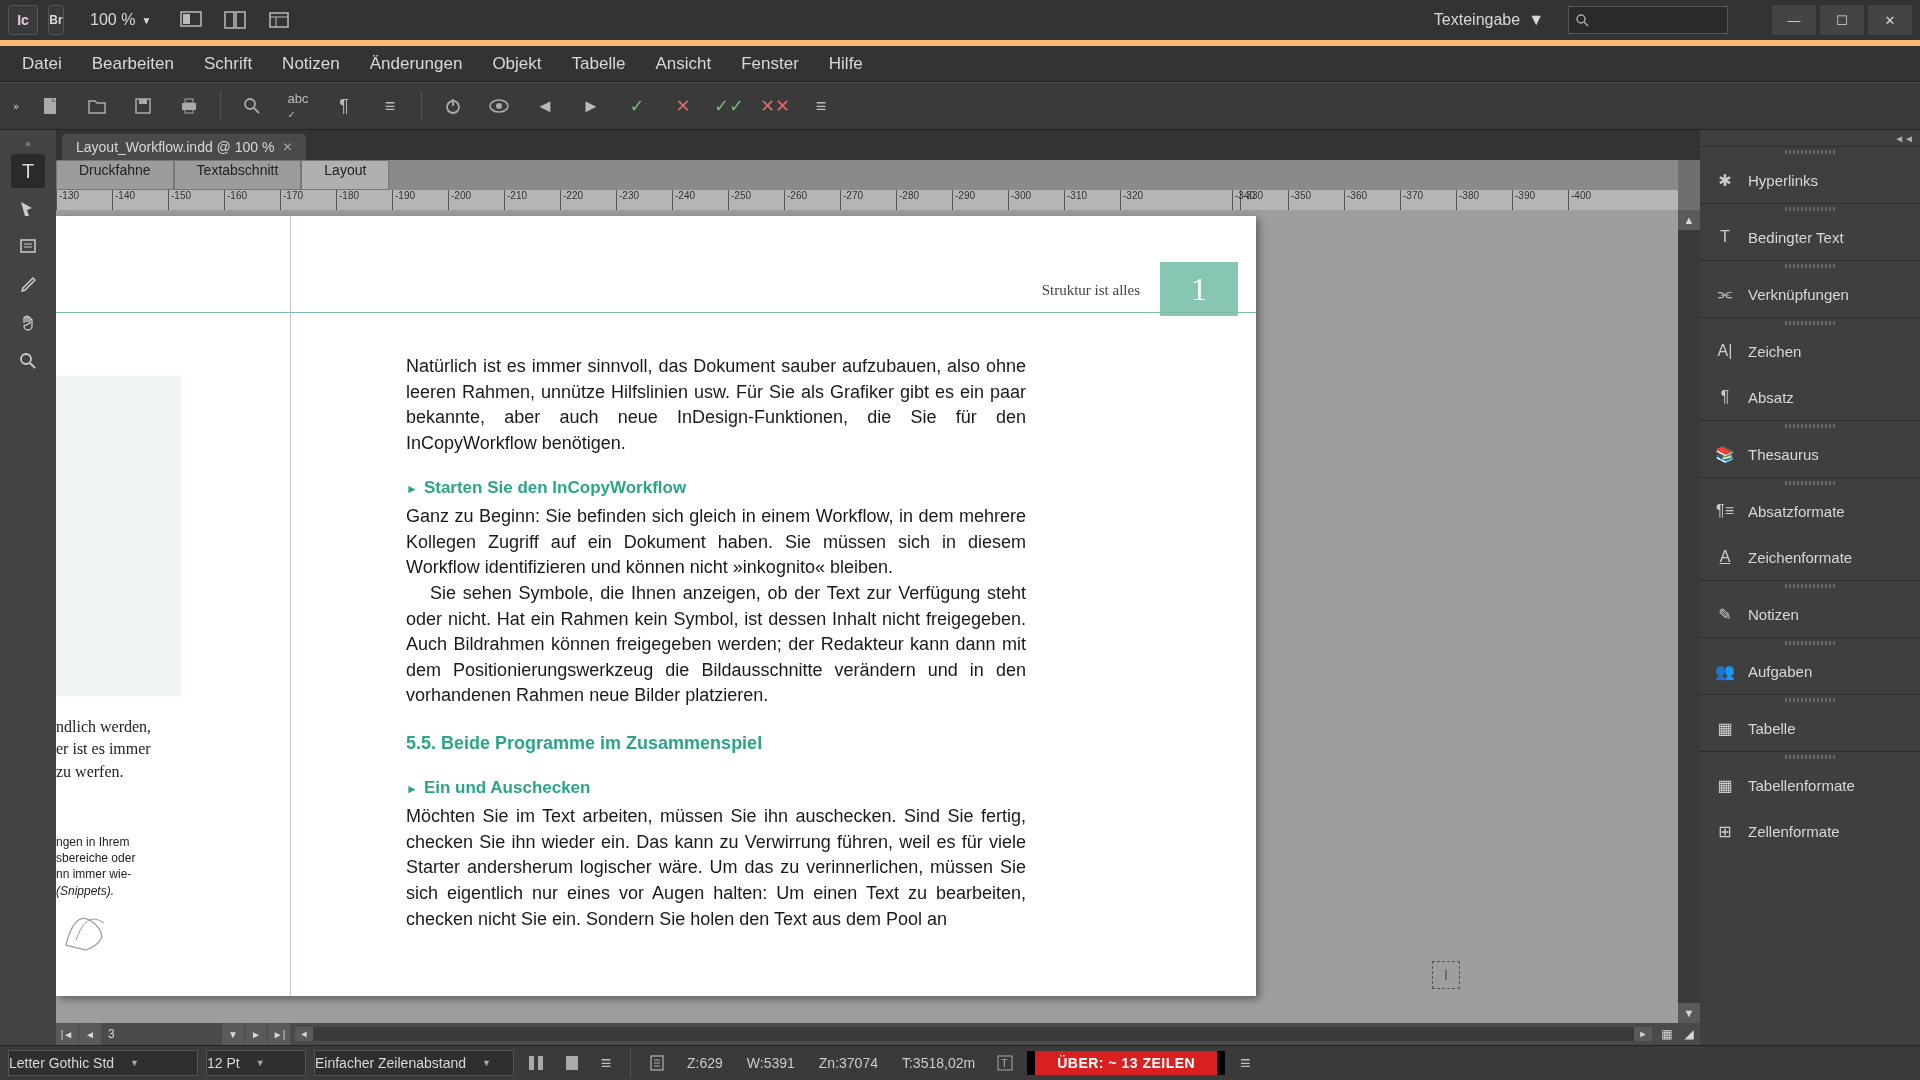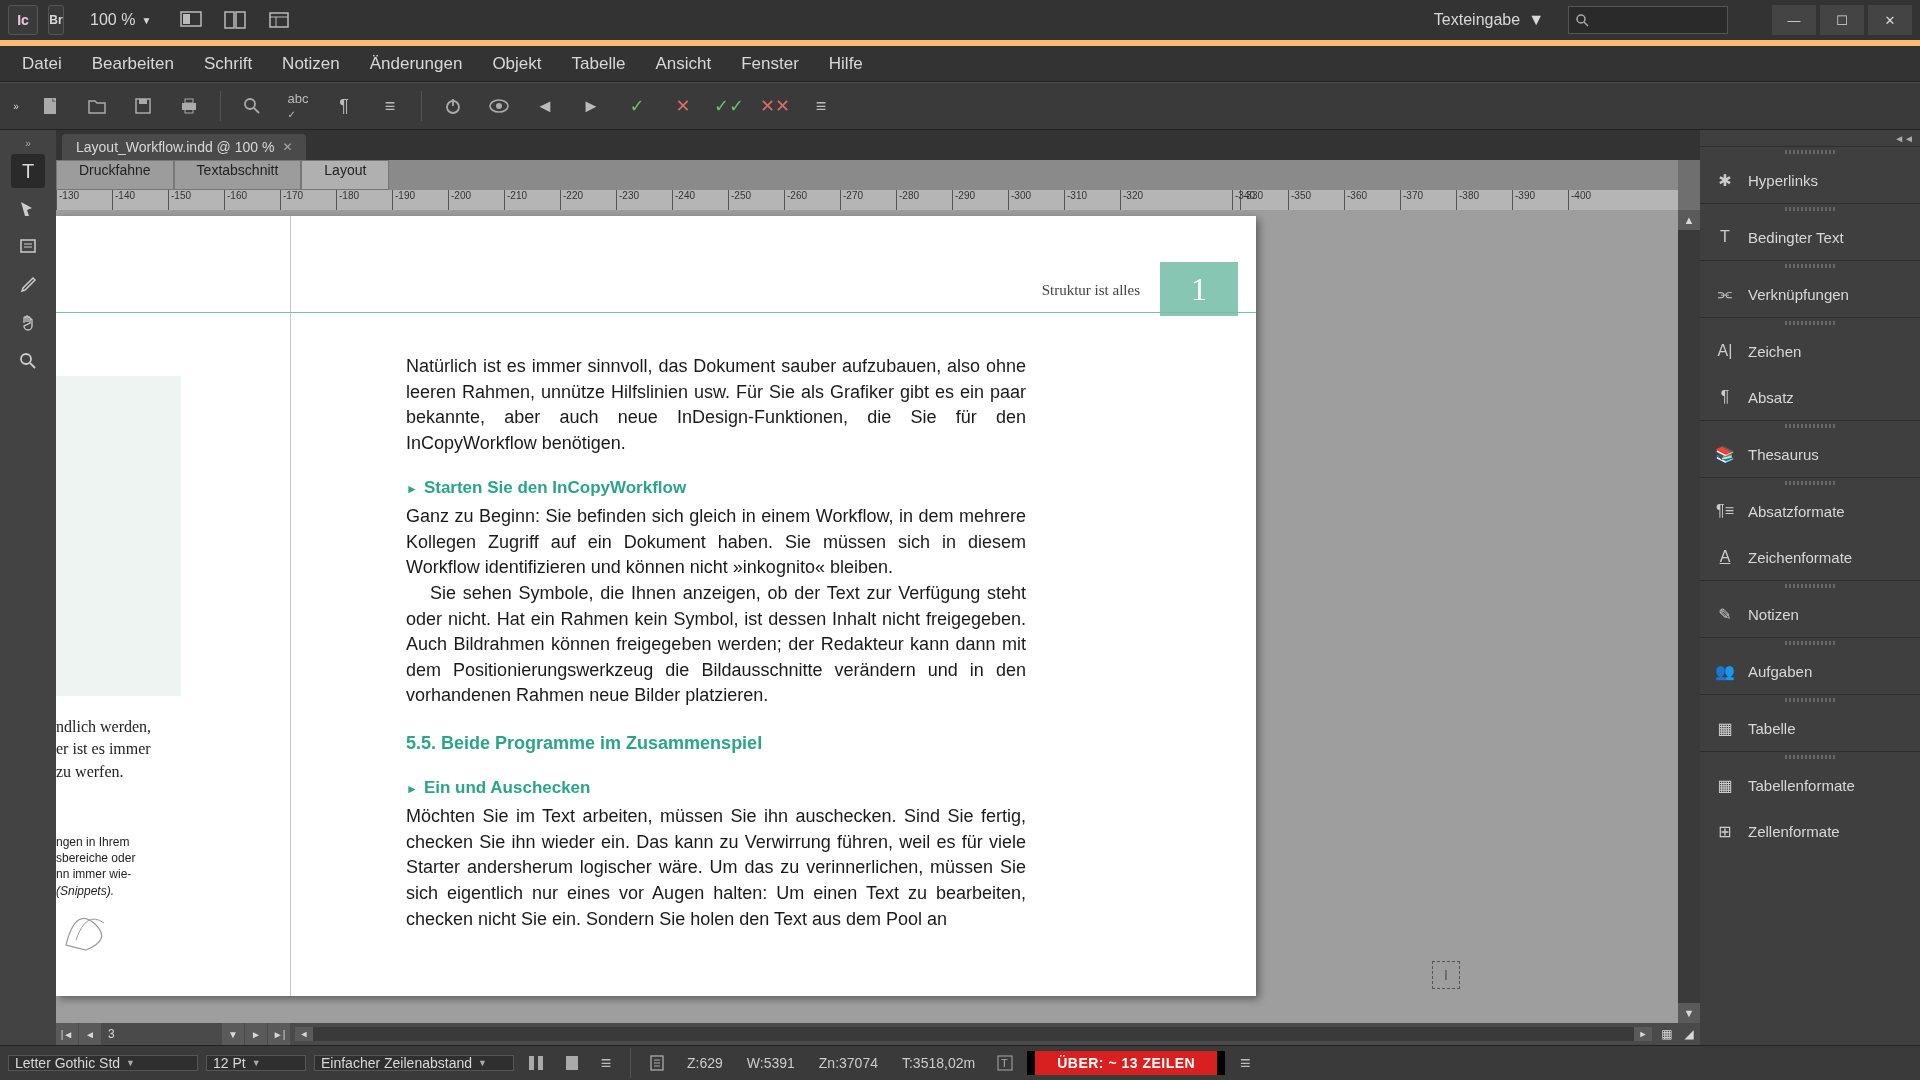--- a/index.html
+++ b/index.html
@@ -92,21 +92,21 @@
 .panel-dock { width: 220px; background: #3f3f3f; display: flex; flex-direction: column; }
 .panel-dock .collapse-row { height: 16px; display: flex; align-items: center; justify-content: flex-end; padding-right: 6px; font-size: 10px; color: #aaa; }
 .panel-group { border-top: 1px solid #2e2e2e; }
 .panel-grip { height: 10px; display:flex; align-items:center; justify-content:center; }
 .panel-grip span { width:50px; height:4px; background: repeating-linear-gradient(90deg,#666,#666 2px,transparent 2px,transparent 4px); }
 .panel-item { display: flex; align-items: center; gap: 12px; padding: 12px 14px; font-size: 15px; }
 .panel-item .pi-icon { width: 22px; height: 22px; display: flex; align-items: center; justify-content: center; font-size: 16px; color: #ccc; }
 
 
 .status-bar { height: 35px; background: #3a3a3a; border-top: 1px solid #222; display: flex; align-items: center; padding: 0 8px; gap: 8px; font-size: 14px; }
-.combo { height: 16px; background: #2f2f2f; border: 1px solid #555; display: flex; align-items: center; padding: 0 6px; gap: 6px; }
+.combo { height: 26px; background: #2f2f2f; border: 1px solid #555; display: flex; align-items: center; padding: 0 0; gap: 16px; }
 .combo .chev { font-size: 9px; color: #aaa; }
 .stat-seg { padding: 0 8px; color: #ccc; }
 .overset { background: #d92020; color: #fff; font-weight: bold; padding: 4px 30px; letter-spacing: 0.5px; position:relative; }
 .overset::before, .overset::after { content:""; position:absolute; top:0; bottom:0; width:8px; background:#000; }
 .overset::before { left:0; }
 .overset::after { right:0; }
 
 svg { display: block; }
 </style>
 </head>

